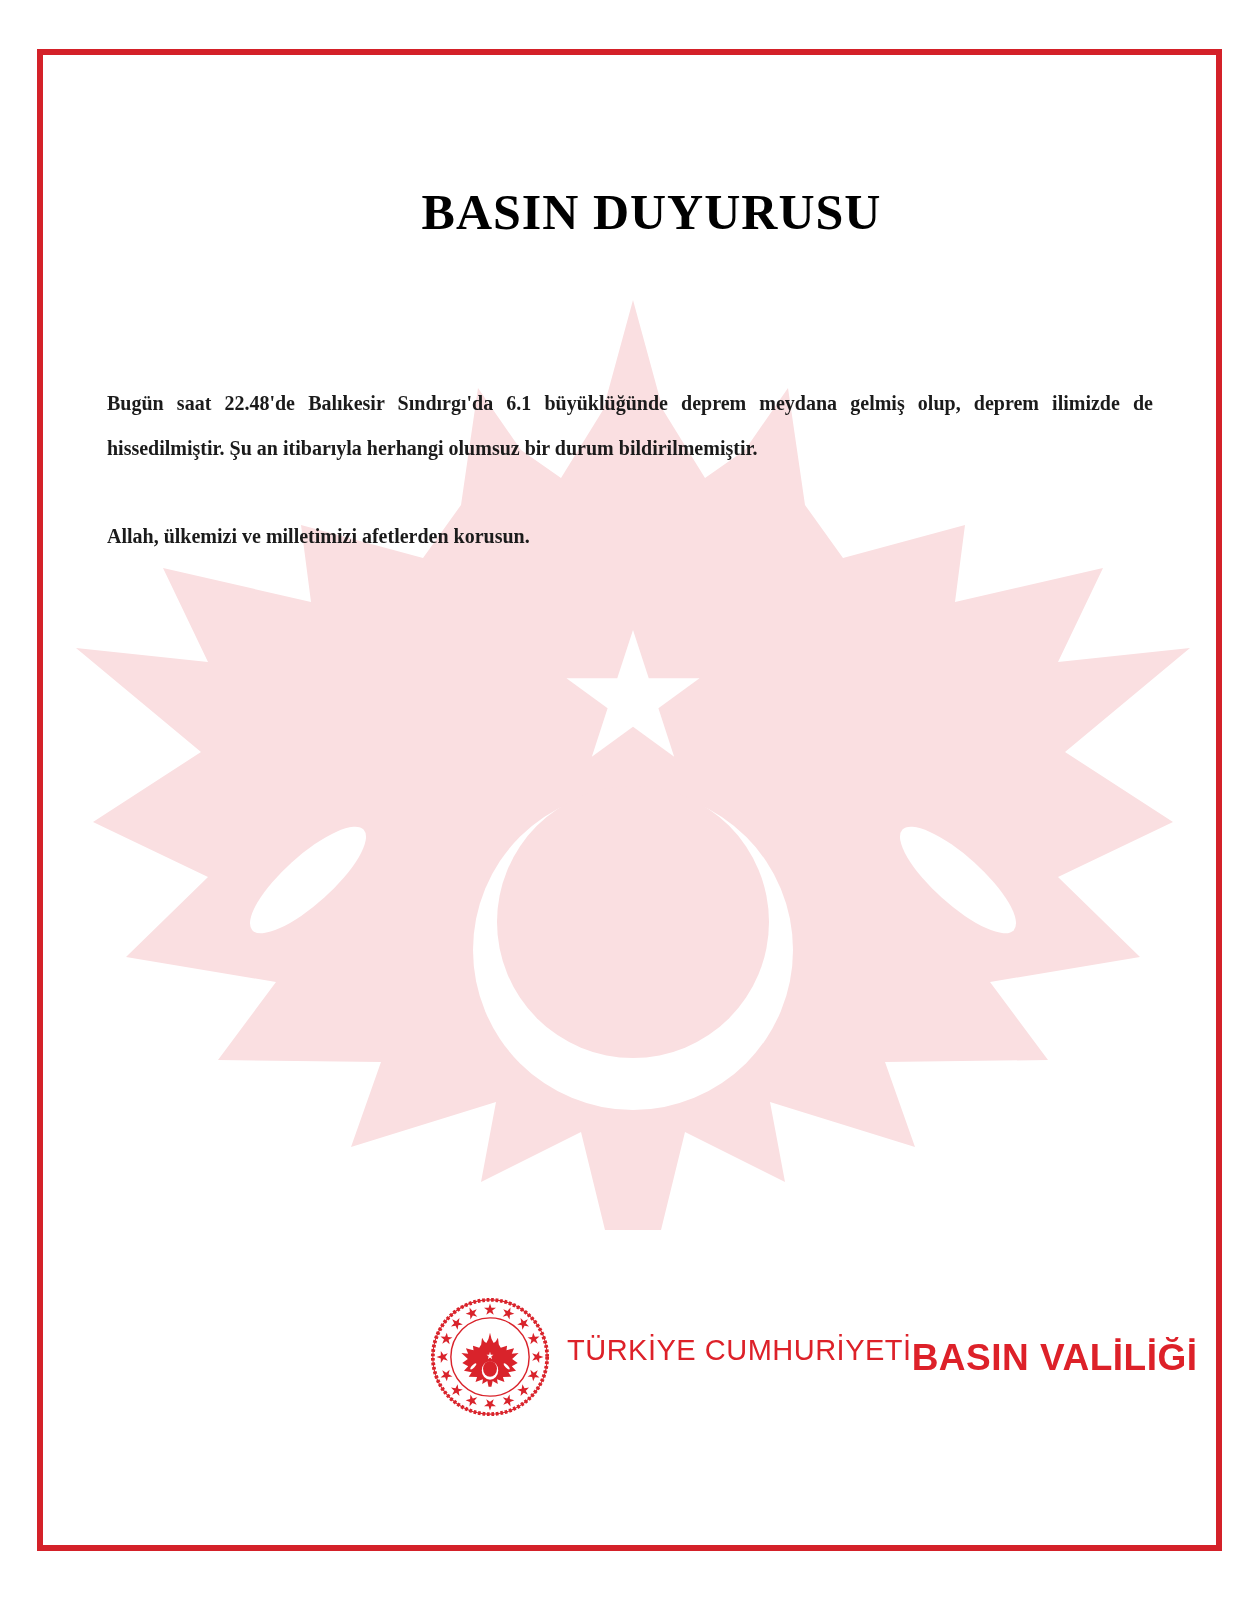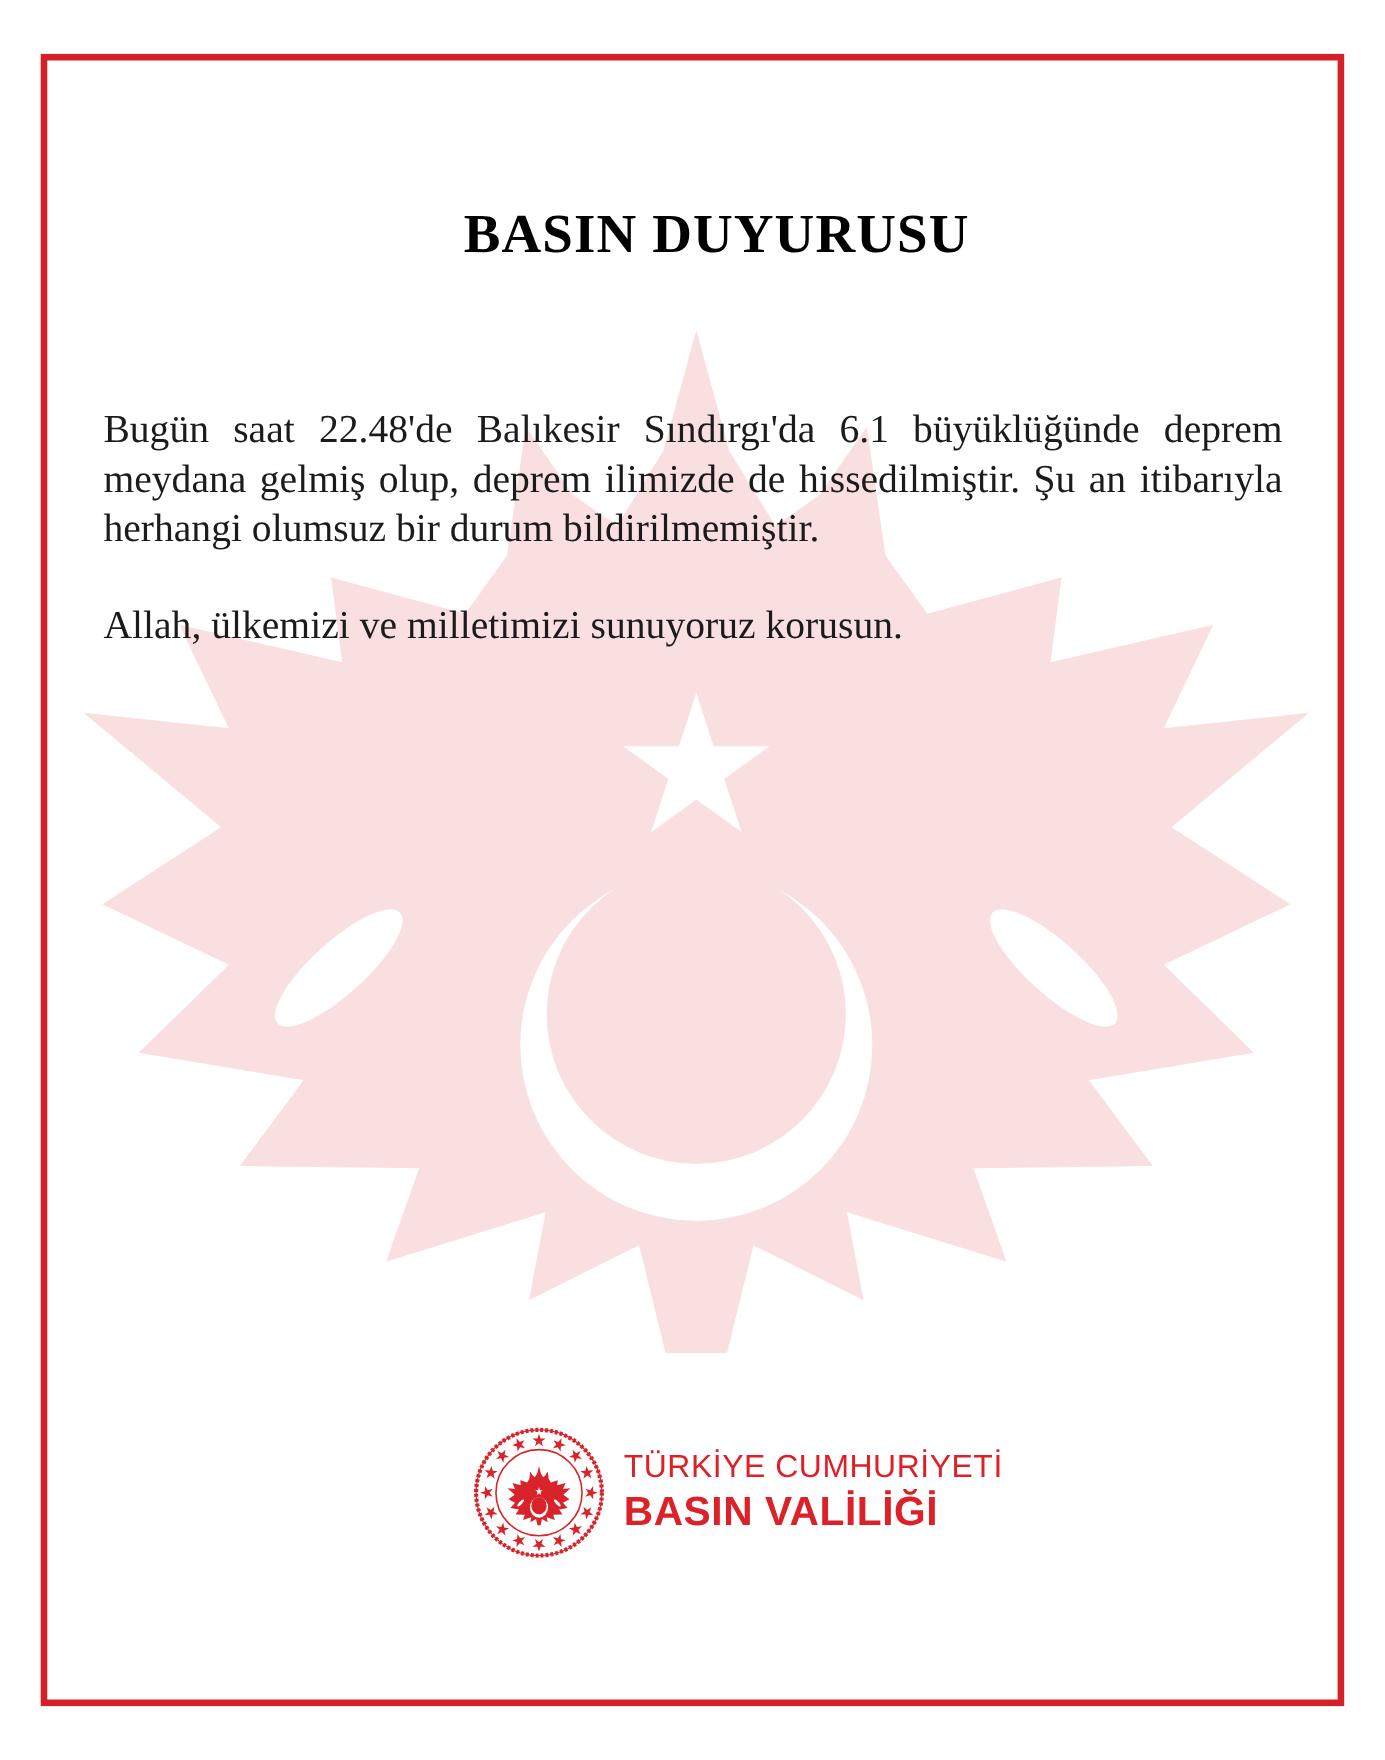--- a/index.html
+++ b/index.html
@@ -5,27 +5,27 @@
   html,body{margin:0;padding:0;background:#ffffff;}
   .page{position:relative;width:1259px;height:1600px;background:#ffffff;overflow:hidden;
         font-family:"Liberation Serif", serif;}
   .border-frame{position:absolute;left:37px;top:49px;right:37px;bottom:49px;
         border:6px solid #d42129;pointer-events:none;}
   .watermark-svg{position:absolute;left:0;top:0;width:1259px;height:1600px;pointer-events:none;}
   .title{position:absolute;left:0;top:183px;width:100%;margin:0;text-align:center;
         font-size:50px;font-weight:bold;letter-spacing:1px;color:#000000;
         font-family:"Liberation Serif", serif;padding-left:22px;}
   .body-text{position:absolute;left:91px;top:365px;width:1078px;color:#1b1b1b;}
-  .para{margin:3px;font-size:36px;font-weight:normal;line-height:45px;
+  .para{margin:16px;font-size:20px;font-weight:bold;line-height:45px;
         text-align:justify;text-align-last:left;}
   .para.p2{margin-top:58px;}
   .para.p3{margin-top:43px;}
   .footer{position:absolute;left:427px;top:1294px;display:flex;align-items:center;}
   .emblem-svg{width:126px;height:126px;flex:0 0 auto;}
-  .org{margin-left:14px;display:flex;flex-direction:column;justify-content:center;
+  .org{margin-left:14px;display:flex;justify-content:center;
         font-family:"Liberation Sans", sans-serif;color:#dd2129;}
   .org1{font-size:29px;font-weight:normal;letter-spacing:0.5px;line-height:1.1;}
   .org2{font-size:37px;font-weight:bold;letter-spacing:0.5px;line-height:1.15;margin-top:2px;}
   .hidden-defs{position:absolute;width:0;height:0;overflow:hidden;}
 </style>
 </head>
 <body>
 
 <svg class="hidden-defs" aria-hidden="true">
   <defs>
@@ -53,21 +53,21 @@
   <div class="border-frame"></div>
 
   <svg class="watermark-svg" viewBox="0 0 1259 1600">
     <use href="#leaf" transform="translate(633 300)" style="color:#fadfe1"></use>
   </svg>
 
   <h1 class="title">BASIN DUYURUSU</h1>
 
   <div class="body-text">
     <p class="para p1">Bugün saat 22.48'de Balıkesir Sındırgı'da 6.1 büyüklüğünde deprem meydana gelmiş olup, deprem ilimizde de hissedilmiştir. Şu an itibarıyla herhangi olumsuz bir durum bildirilmemiştir.</p>
-    <p class="para p3">Allah, ülkemizi ve milletimizi sunuyoruz korusun.</p>
+    <p class="para p3">Allah, ülkemizi ve milletimizi afetlerden korusun.</p>
   </div>
 
   <div class="footer">
     <svg class="emblem-svg" viewBox="-70 -70 140 140">
       <circle r="63.5" fill="none" stroke="#d9232b" stroke-width="1.2"></circle>
       <circle r="63.5" fill="none" stroke="#d9232b" stroke-width="4.2" stroke-dasharray="3 2"></circle>
       <g fill="#d9232b">
         <use href="#star5" transform="rotate(0) translate(0 -52.5) scale(0.7)"></use>
         <use href="#star5" transform="rotate(22.5) translate(0 -52.5) scale(0.7)"></use>
         <use href="#star5" transform="rotate(45) translate(0 -52.5) scale(0.7)"></use>

